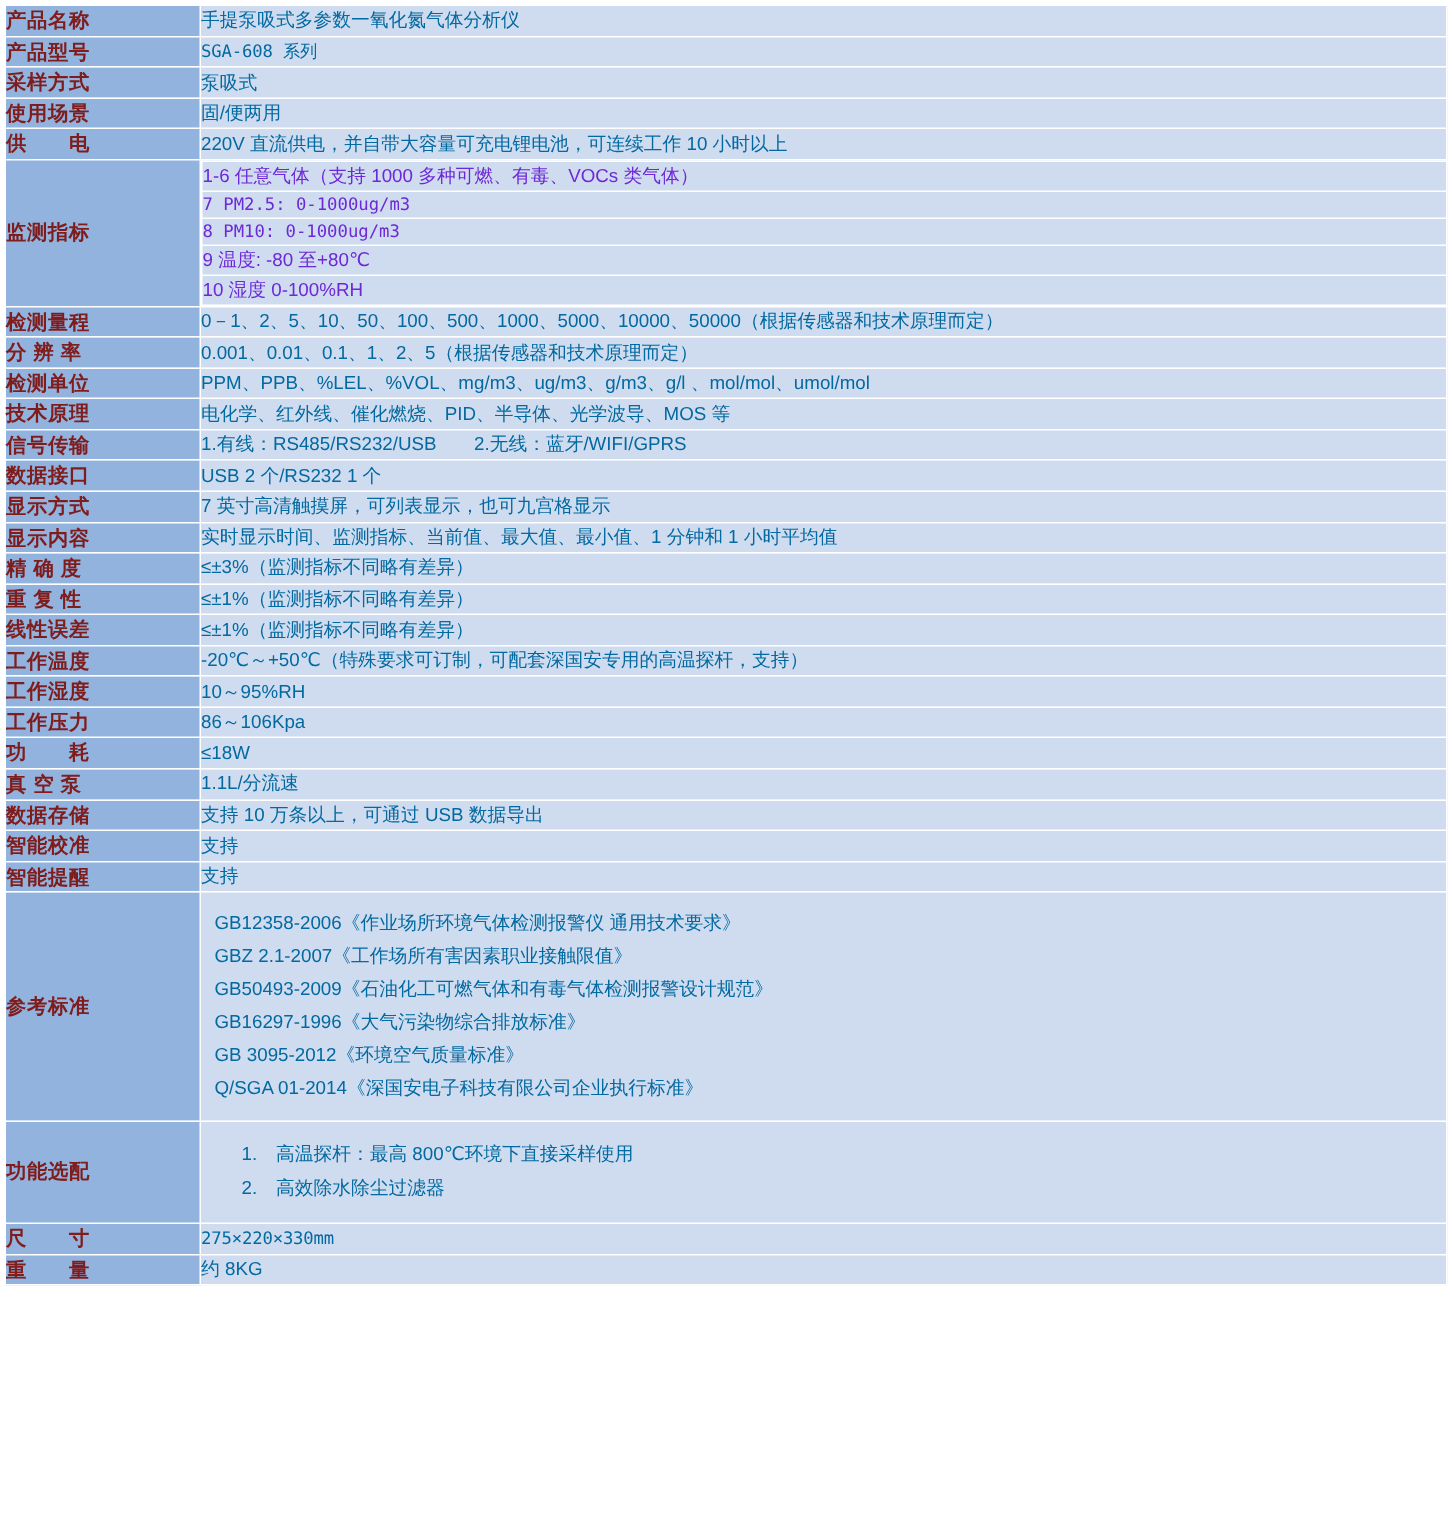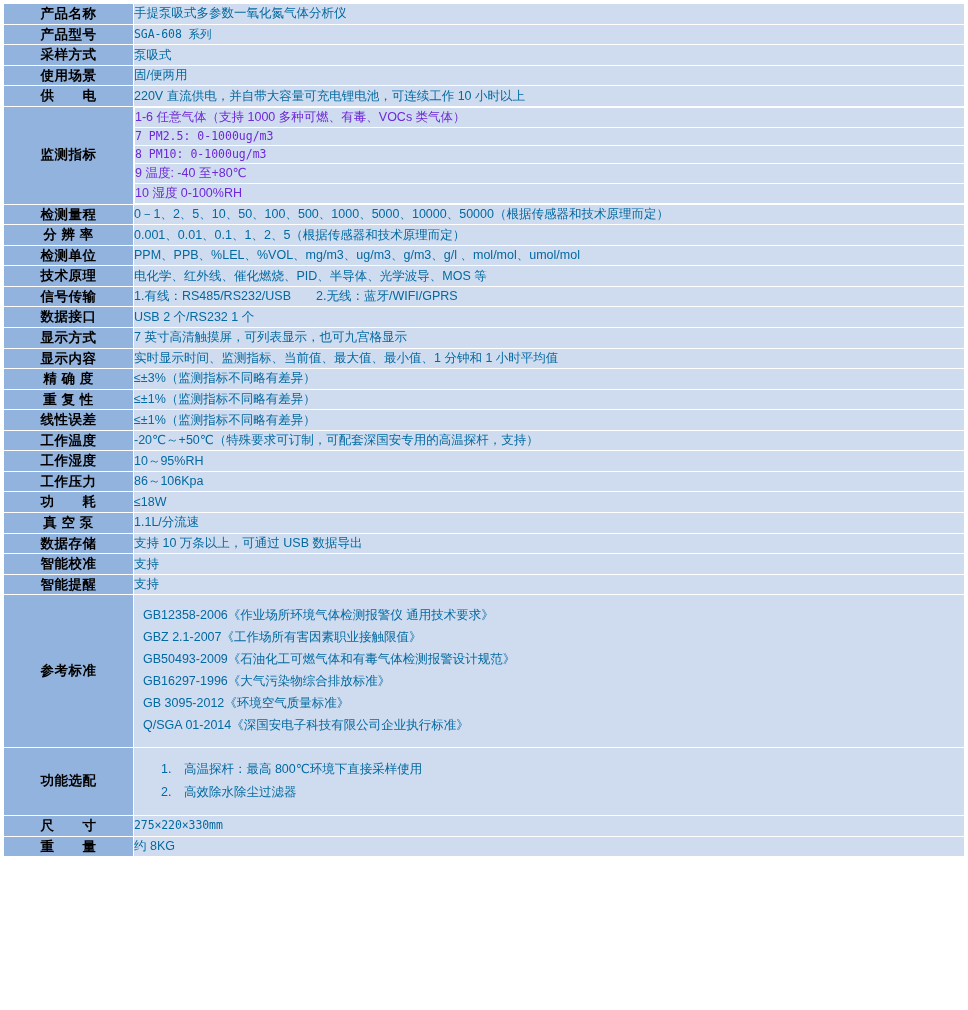--- a/index.html
+++ b/index.html
@@ -20,24 +20,23 @@
     table-layout: fixed;
   }
   #spec-table td {
     border: 1px solid #ffffff;
     padding: 0;
     vertical-align: middle;
   }
   td.label {
     width: 130px;
     background: #92b3de;
-    text-align: center;
     font-size: 13.5px;
     font-weight: bold;
-    color: #000000;
+    color: #7f1d1d;
     letter-spacing: 0.5px;
     line-height: 1.45;
     padding: 5px 2px;
   }
   td.value {
     background: #cfdcef;
     font-size: 12.5px;
     color: #0369a1;
     padding: 6px 9px;
     line-height: 1.5;
@@ -113,21 +112,21 @@
             <tr>
               <td>1-6 任意气体（支持 1000 多种可燃、有毒、VOCs 类气体）</td>
             </tr>
             <tr>
               <td class="mono">7 PM2.5: 0-1000ug/m3</td>
             </tr>
             <tr>
               <td class="mono">8 PM10: 0-1000ug/m3</td>
             </tr>
             <tr>
-              <td>9 温度: -40 至+80℃</td>
+              <td>9 温度: -80 至+80℃</td>
             </tr>
             <tr>
               <td>10 湿度 0-100%RH</td>
             </tr>
           </tbody>
         </table>
       </td>
     </tr>
 
     <tr>

